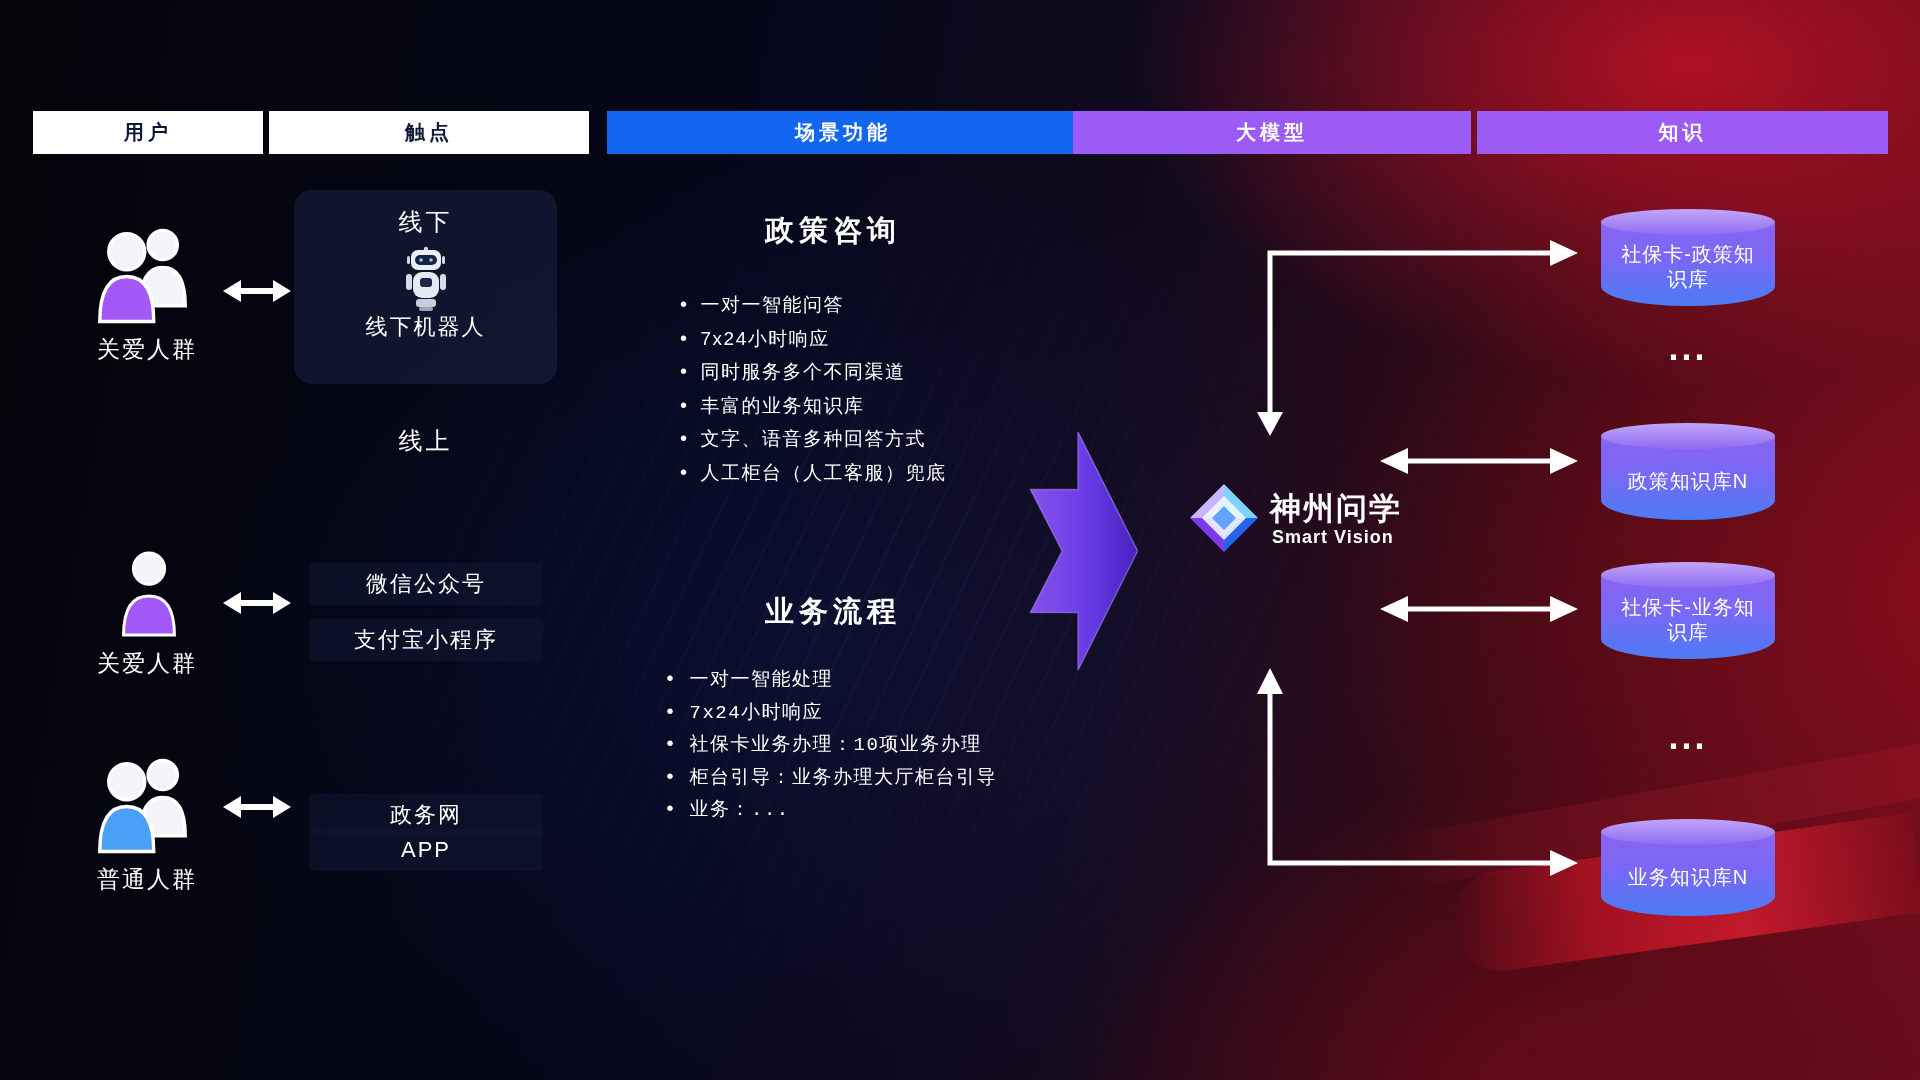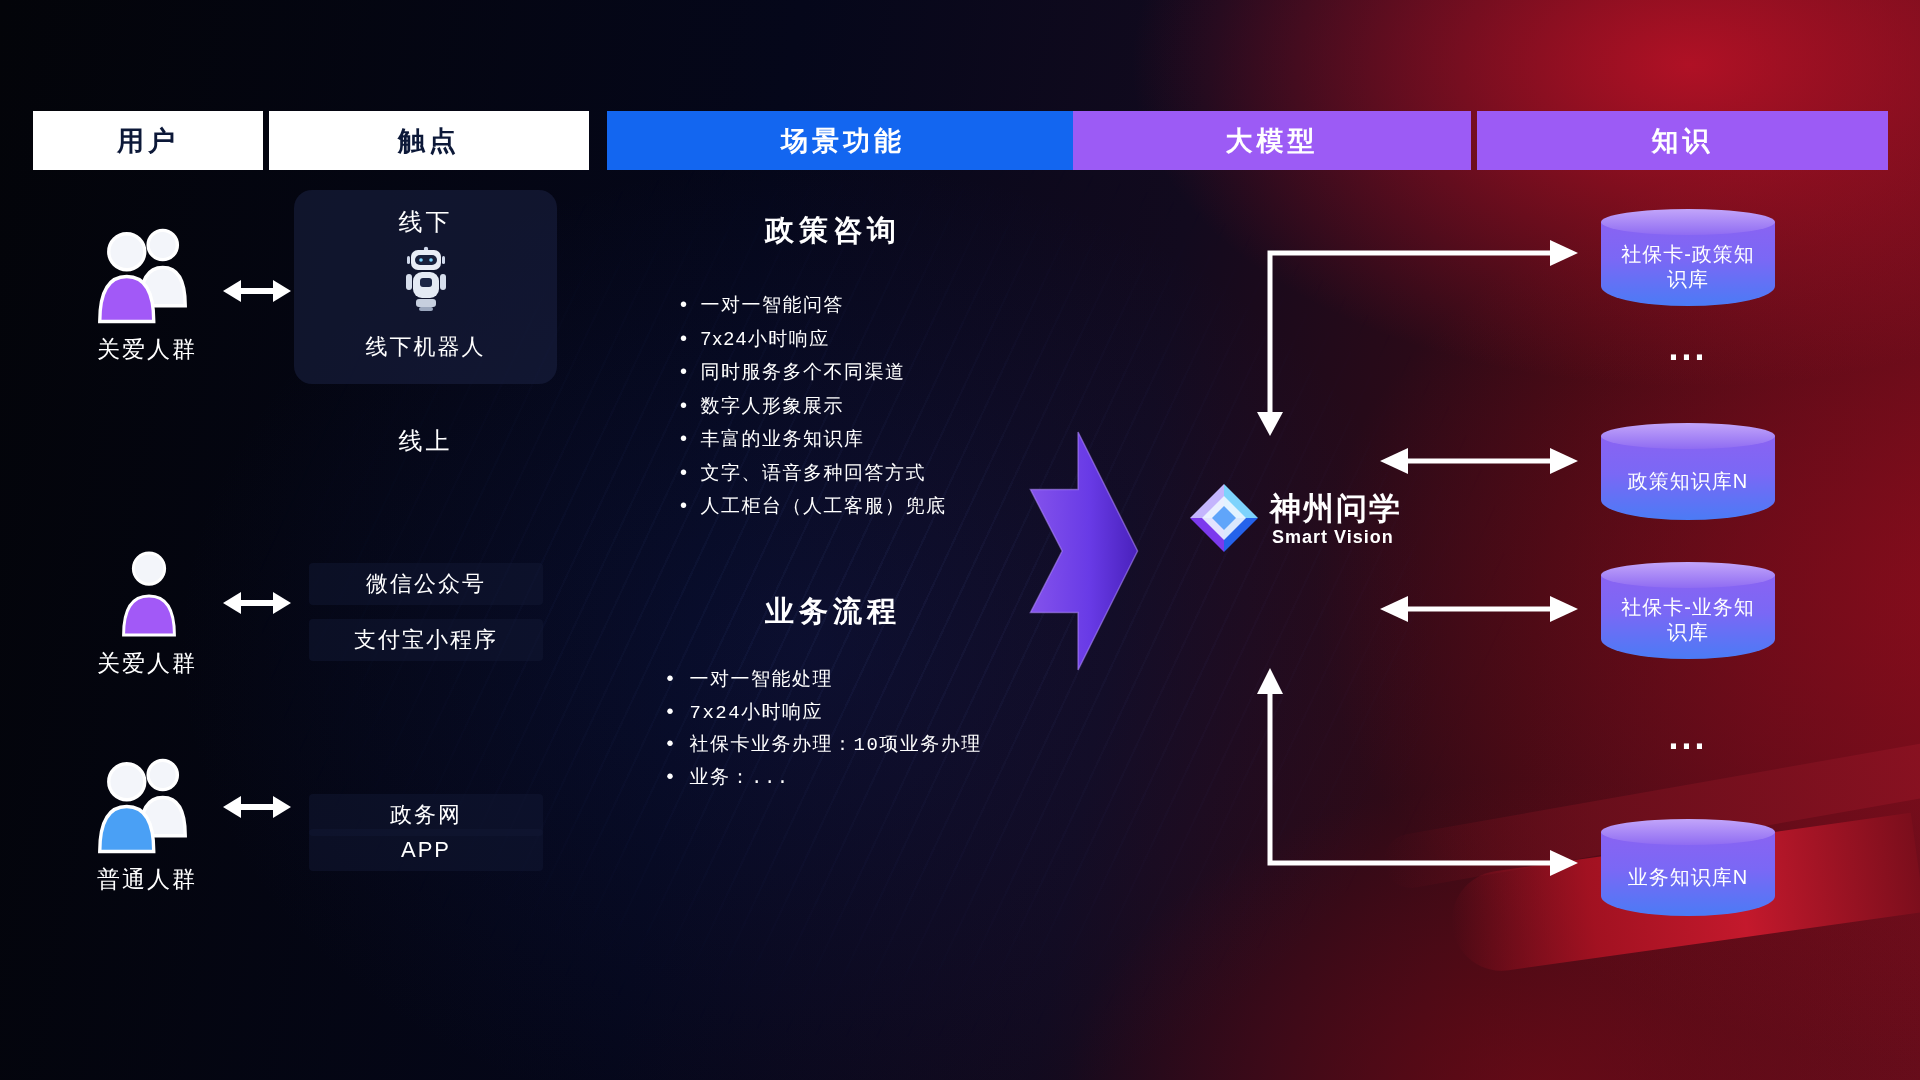--- a/index.html
+++ b/index.html
@@ -24,38 +24,38 @@
     background:linear-gradient(90deg, rgba(150,10,24,0) 0%, #a81222 30%, #cc1a2e 62%, #7c0e1c 100%);
     border-radius:90px 0 0 90px; transform:rotate(-8deg); opacity:.92;
   }
   .red-swoosh2 {
     position:absolute; left:1380px; top:790px; width:560px; height:54px;
     background:linear-gradient(90deg, rgba(110,10,20,0) 0%, #6d0f1c 40%, #8c1222 100%);
     border-radius:40px 0 0 40px; transform:rotate(-10deg); opacity:.85;
   }
 
   .col-header {
-    position:absolute; top:111px; height:59px;
+    position:absolute; top:111px; height:43px;
     display:flex; align-items:center; justify-content:center;
-    font-size:27px; font-weight:bold; letter-spacing:4px;
+    font-size:20px; font-weight:bold; letter-spacing:4px;
   }
   .col-header.white  { background:#ffffff; color:#0c1838; }
   .col-header.blue   { background:#1366f0; color:#ffffff;margin-left:12px; }
   .col-header.purple { background:#9c5bf5; color:#ffffff; }
 
   .abs { position:absolute; }
   .user-label { position:absolute; width:160px; text-align:center; font-size:23px; letter-spacing:2px; }
 
   .offline-card {
     position:absolute; left:294px; top:190px; width:263px; height:194px;
     background:rgba(26,32,66,0.58); border-radius:18px;
   }
   .tp-title { margin-top:16px; text-align:center; font-size:24px; letter-spacing:3px; }
   .robot-wrap { display:block; margin:8px auto 0; }
-  .tp-sub { text-align:center; margin-top:20px; font-size:22px; letter-spacing:2px;font-family:Liberation Serif, serif; }
+  .tp-sub { text-align:center; margin-top:0; font-size:22px; letter-spacing:2px;font-family:Liberation Serif, serif; }
   .online-title { position:absolute; left:294px; width:263px; top:425px; text-align:center; font-size:24px; letter-spacing:3px; }
   .tp-item {
     position:absolute; left:309px; width:234px; height:42px; line-height:42px;
     text-align:center; font-size:22px; letter-spacing:2px;
     background:rgba(18,24,52,0.5); border-radius:4px;
   }
 
   .scen-title { position:absolute; left:683px; width:300px; text-align:center; font-size:29px; font-weight:600; letter-spacing:5px; }
   .scen-list { position:absolute; margin:0; padding:0; list-style:none; }
   .scen-list li { font-size:19px; line-height:32.5px; letter-spacing:1.5px; white-space:nowrap; }
@@ -172,31 +172,31 @@
   <div class="tp-item" style="top:563px;">微信公众号</div>
   <div class="tp-item" style="top:619px;">支付宝小程序</div>
   <div class="tp-item" style="top:770px;margin-top:24px;">政务网</div>
   <div class="tp-item" style="top:829px;">APP</div>
 
   <div class="scen-title" style="top:211px;">政策咨询</div>
   <ul class="scen-list" style="left:680px; top:288px;">
     <li>一对一智能问答</li>
     <li>7x24小时响应</li>
     <li>同时服务多个不同渠道</li>
-    <li>数字人形象展示</li>
     <li>丰富的业务知识库</li>
     <li>文字、语音多种回答方式</li>
     <li>人工柜台（人工客服）兜底</li>
   </ul>
 
   <div class="scen-title" style="top:592px;">业务流程</div>
   <ul class="scen-list" style="left:664px; top:664px;font-family:Liberation Mono, monospace;">
     <li>一对一智能处理</li>
     <li>7x24小时响应</li>
     <li>社保卡业务办理：10项业务办理</li>
+    <li>柜台引导：业务办理大厅柜台引导</li>
     <li>业务：...</li>
   </ul>
 
   <svg class="abs" style="left:1028px; top:430px;" width="112" height="242" viewBox="0 0 112 244">
     <defs>
       <linearGradient id="bigArrowGrad" x1="0" y1="0" x2="1" y2="0">
         <stop offset="0" stop-color="#8a56f6" stop-opacity="0.95"></stop>
         <stop offset="0.55" stop-color="#6d3df0" stop-opacity="0.95"></stop>
         <stop offset="1" stop-color="#4c22c4" stop-opacity="0.95"></stop>
       </linearGradient>

